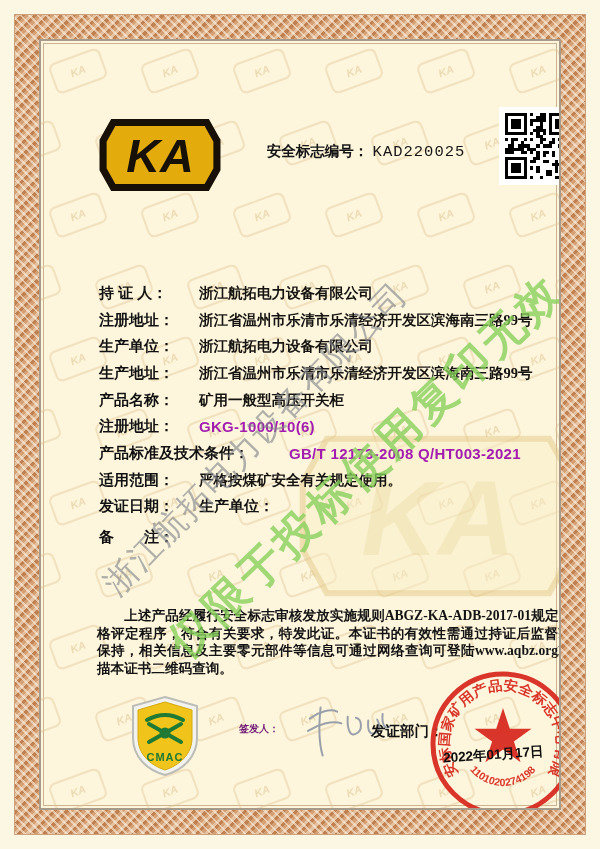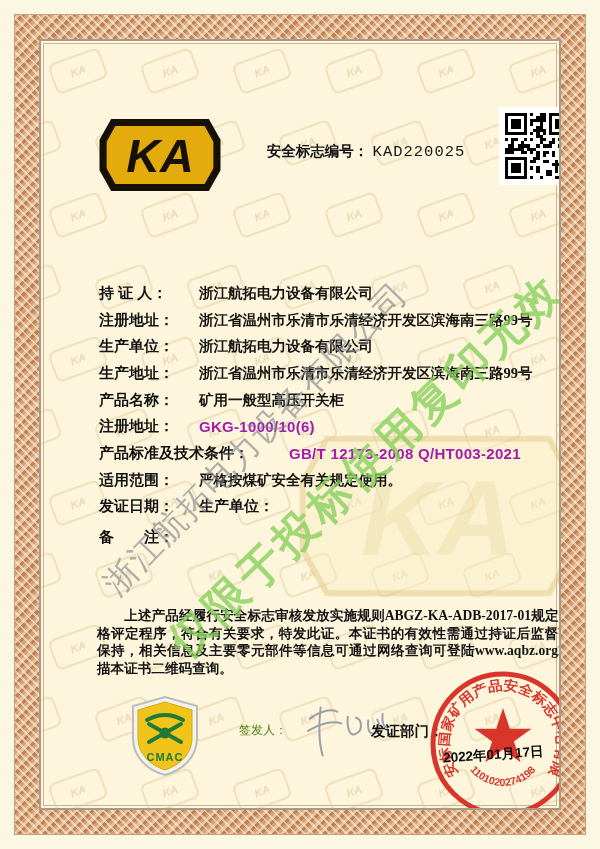--- a/index.html
+++ b/index.html
@@ -55,21 +55,21 @@
   .row .l2 { flex:0 0 82px; font-weight:bold; font-size:15px; color:#111; white-space:nowrap; }
   .row.remark { margin-top:4px; }
 
   
   .statement { position:absolute; left:56px; top:566px; width:489px;
     font-family:"Liberation Serif", serif; font-weight:700; font-size:13.6px;
     line-height:17.6px; color:#131313; text-align:justify; text-indent:2em; }
 
   
   .cmac { position:absolute; left:86px; top:653px; }
-  .signer-lbl { position:absolute; left:198px; top:681px; font-weight:normal; font-size:12px; color:#4d7c0f; }
+  .signer-lbl { position:absolute; left:198px; top:681px; font-weight:bold; font-size:10px; color:#701a75; }
   .signature { position:absolute; left:252px; top:652px; }
   .dept-lbl { position:absolute; left:330px; top:681px; font-weight:bold; font-size:14.5px; color:#111; }
 
   .watermark { position:absolute; z-index:4; pointer-events:none; white-space:nowrap; }
   .wm-company { left:215px; top:398px; font-family:"Liberation Serif", serif;
     font-size:33px; letter-spacing:2px; color:rgba(128,131,138,.62);
     transform:translate(-50%,-50%) rotate(-46deg); }
   .wm-notice { left:325px; top:425px; font-family:"Liberation Serif", serif; font-weight:700;
     font-size:44px; letter-spacing:4px; color:rgba(132,208,88,.78);
     transform:translate(-50%,-50%) rotate(-44deg); }

